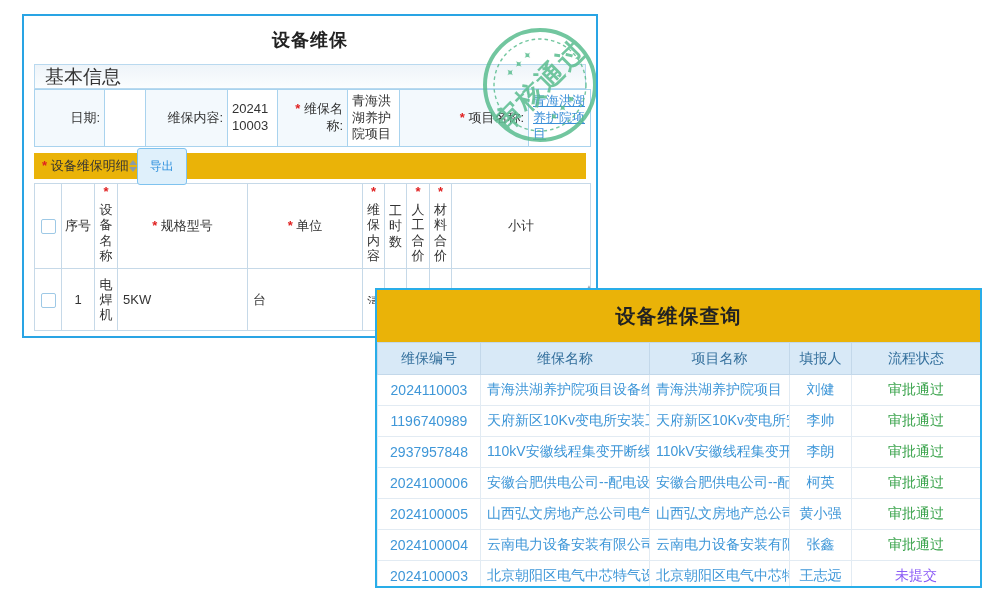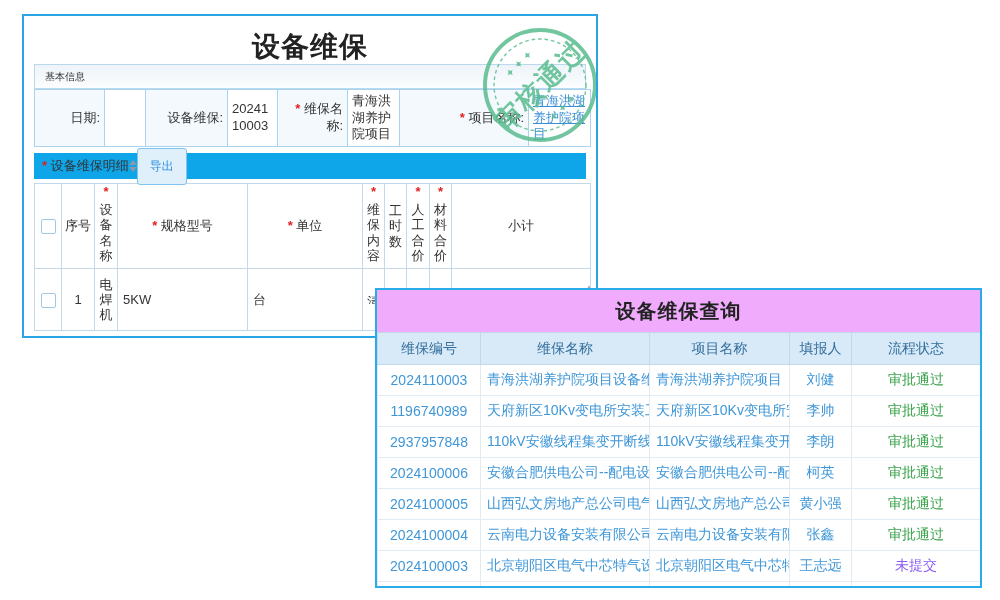--- a/index.html
+++ b/index.html
@@ -8,40 +8,40 @@
     background:#fff;font-family:"Liberation Sans","DejaVu Sans",sans-serif;
     color:#333;
   }
   
   .panel1{
     position:absolute;left:22px;top:14px;width:576px;height:324px;
     border:2px solid #29a4e4;background:#fff;box-sizing:border-box;
     overflow:hidden;z-index:1;
   }
   .p1-title{margin-top:12px;height:30px;text-align:center;
-    font-size:28px;font-weight:bold;color:#222;letter-spacing:1px;}
+    font-size:18px;font-weight:bold;color:#222;letter-spacing:1px;}
   .basic-bar{
     margin:6px 10px 0;height:25px;line-height:24px;box-sizing:border-box;
     border:1px solid #b9d9ef;background:linear-gradient(#eef4f9,#fbfdfe);
-    padding-left:10px;font-size:10px;color:#333;
+    padding-left:10px;font-size:19px;color:#333;
   }
   table.basic{
     margin:0 10px;border-collapse:collapse;table-layout:fixed;width:556px;
     font-size:13px;color:#333;
   }
   table.basic td{border:1px solid #a9d3ee;padding:2px 4px;line-height:1.3;
     word-break:break-all;vertical-align:middle;box-sizing:border-box;}
   table.basic td.lbl{background:#f3f9fd;text-align:right;}
   table.basic td.val{background:#fff;text-align:left;}
   tr.r1{height:57px;} tr.r2{height:28px;}
   .required::before{content:"* ";color:#e02020;font-weight:bold;}
   a.cell-link{color:#3b8fd8;text-decoration:underline;cursor:pointer;}
 
   .detail-bar{
-    margin:6px 10px 0;height:26px;background:#0ea5e9;display:flex;
+    margin:6px 10px 0;height:26px;background:#eab308;display:flex;
     align-items:center;padding:0 8px;font-size:13px;box-sizing:border-box;
   }
   .sort-icon{display:inline-flex;flex-direction:column;gap:2px;cursor:pointer;}
   .sort-icon i{display:block;width:0;height:0;border-left:4px solid transparent;
     border-right:4px solid transparent;}
   .sort-icon .up{border-bottom:5px solid #8b9aa6;}
   .sort-icon .dn{border-top:5px solid #8b9aa6;}
   .export-btn{
     background:#dff0fb;border:1px solid #7fc3ef;color:#2c8fdd;border-radius:3px;
     font-size:12px;padding:10px 12px;line-height:15px;cursor:pointer;
@@ -69,21 +69,21 @@
 
   
   .stamp{position:absolute;left:456px;top:9px;width:120px;height:120px;opacity:.85;}
 
   
   .panel2{
     position:absolute;left:375px;top:288px;width:607px;height:300px;
     border:2px solid #29ade8;background:#fff;box-sizing:border-box;
     overflow:hidden;z-index:2;
   }
-  .q-title{height:42px;background:#f0abfc;display:flex;align-items:center;
+  .q-title{height:52px;background:#eab308;display:flex;align-items:center;
     justify-content:center;font-size:20px;font-weight:bold;color:#222;
     letter-spacing:1px;}
   table.query{width:100%;border-collapse:collapse;table-layout:fixed;font-size:14px;}
   table.query th{
     height:29px;background:#d8e9f7;color:#336f9c;font-weight:normal;
     border:1px solid #c3d8ea;text-align:center;
   }
   table.query td{
     height:28px;border:1px solid #e2ebf3;color:#3f97d8;vertical-align:middle;
   }
@@ -108,21 +108,21 @@
         <col style="width:50px">
       <col style="width:70px">
         <col style="width:52px">
         <col style="width:129px">
         <col style="width:62px">
     </colgroup>
     <tbody>
         <tr class="r1">
       <td class="lbl">日期:</td>
       <td class="val"></td>
-      <td class="lbl">设备维保:</td>
+      <td class="lbl">维保内容:</td>
       <td class="val">2024110003</td>
       <td class="lbl required">维保名称:</td>
       <td class="val">青海洪湖养护院项目</td>
       <td class="lbl required">项目名称:</td>
       <td class="val"><a class="cell-link">青海洪湖养护院项目</a></td>
     </tr>
   </tbody>
     </table>
 
   <div class="detail-bar">

